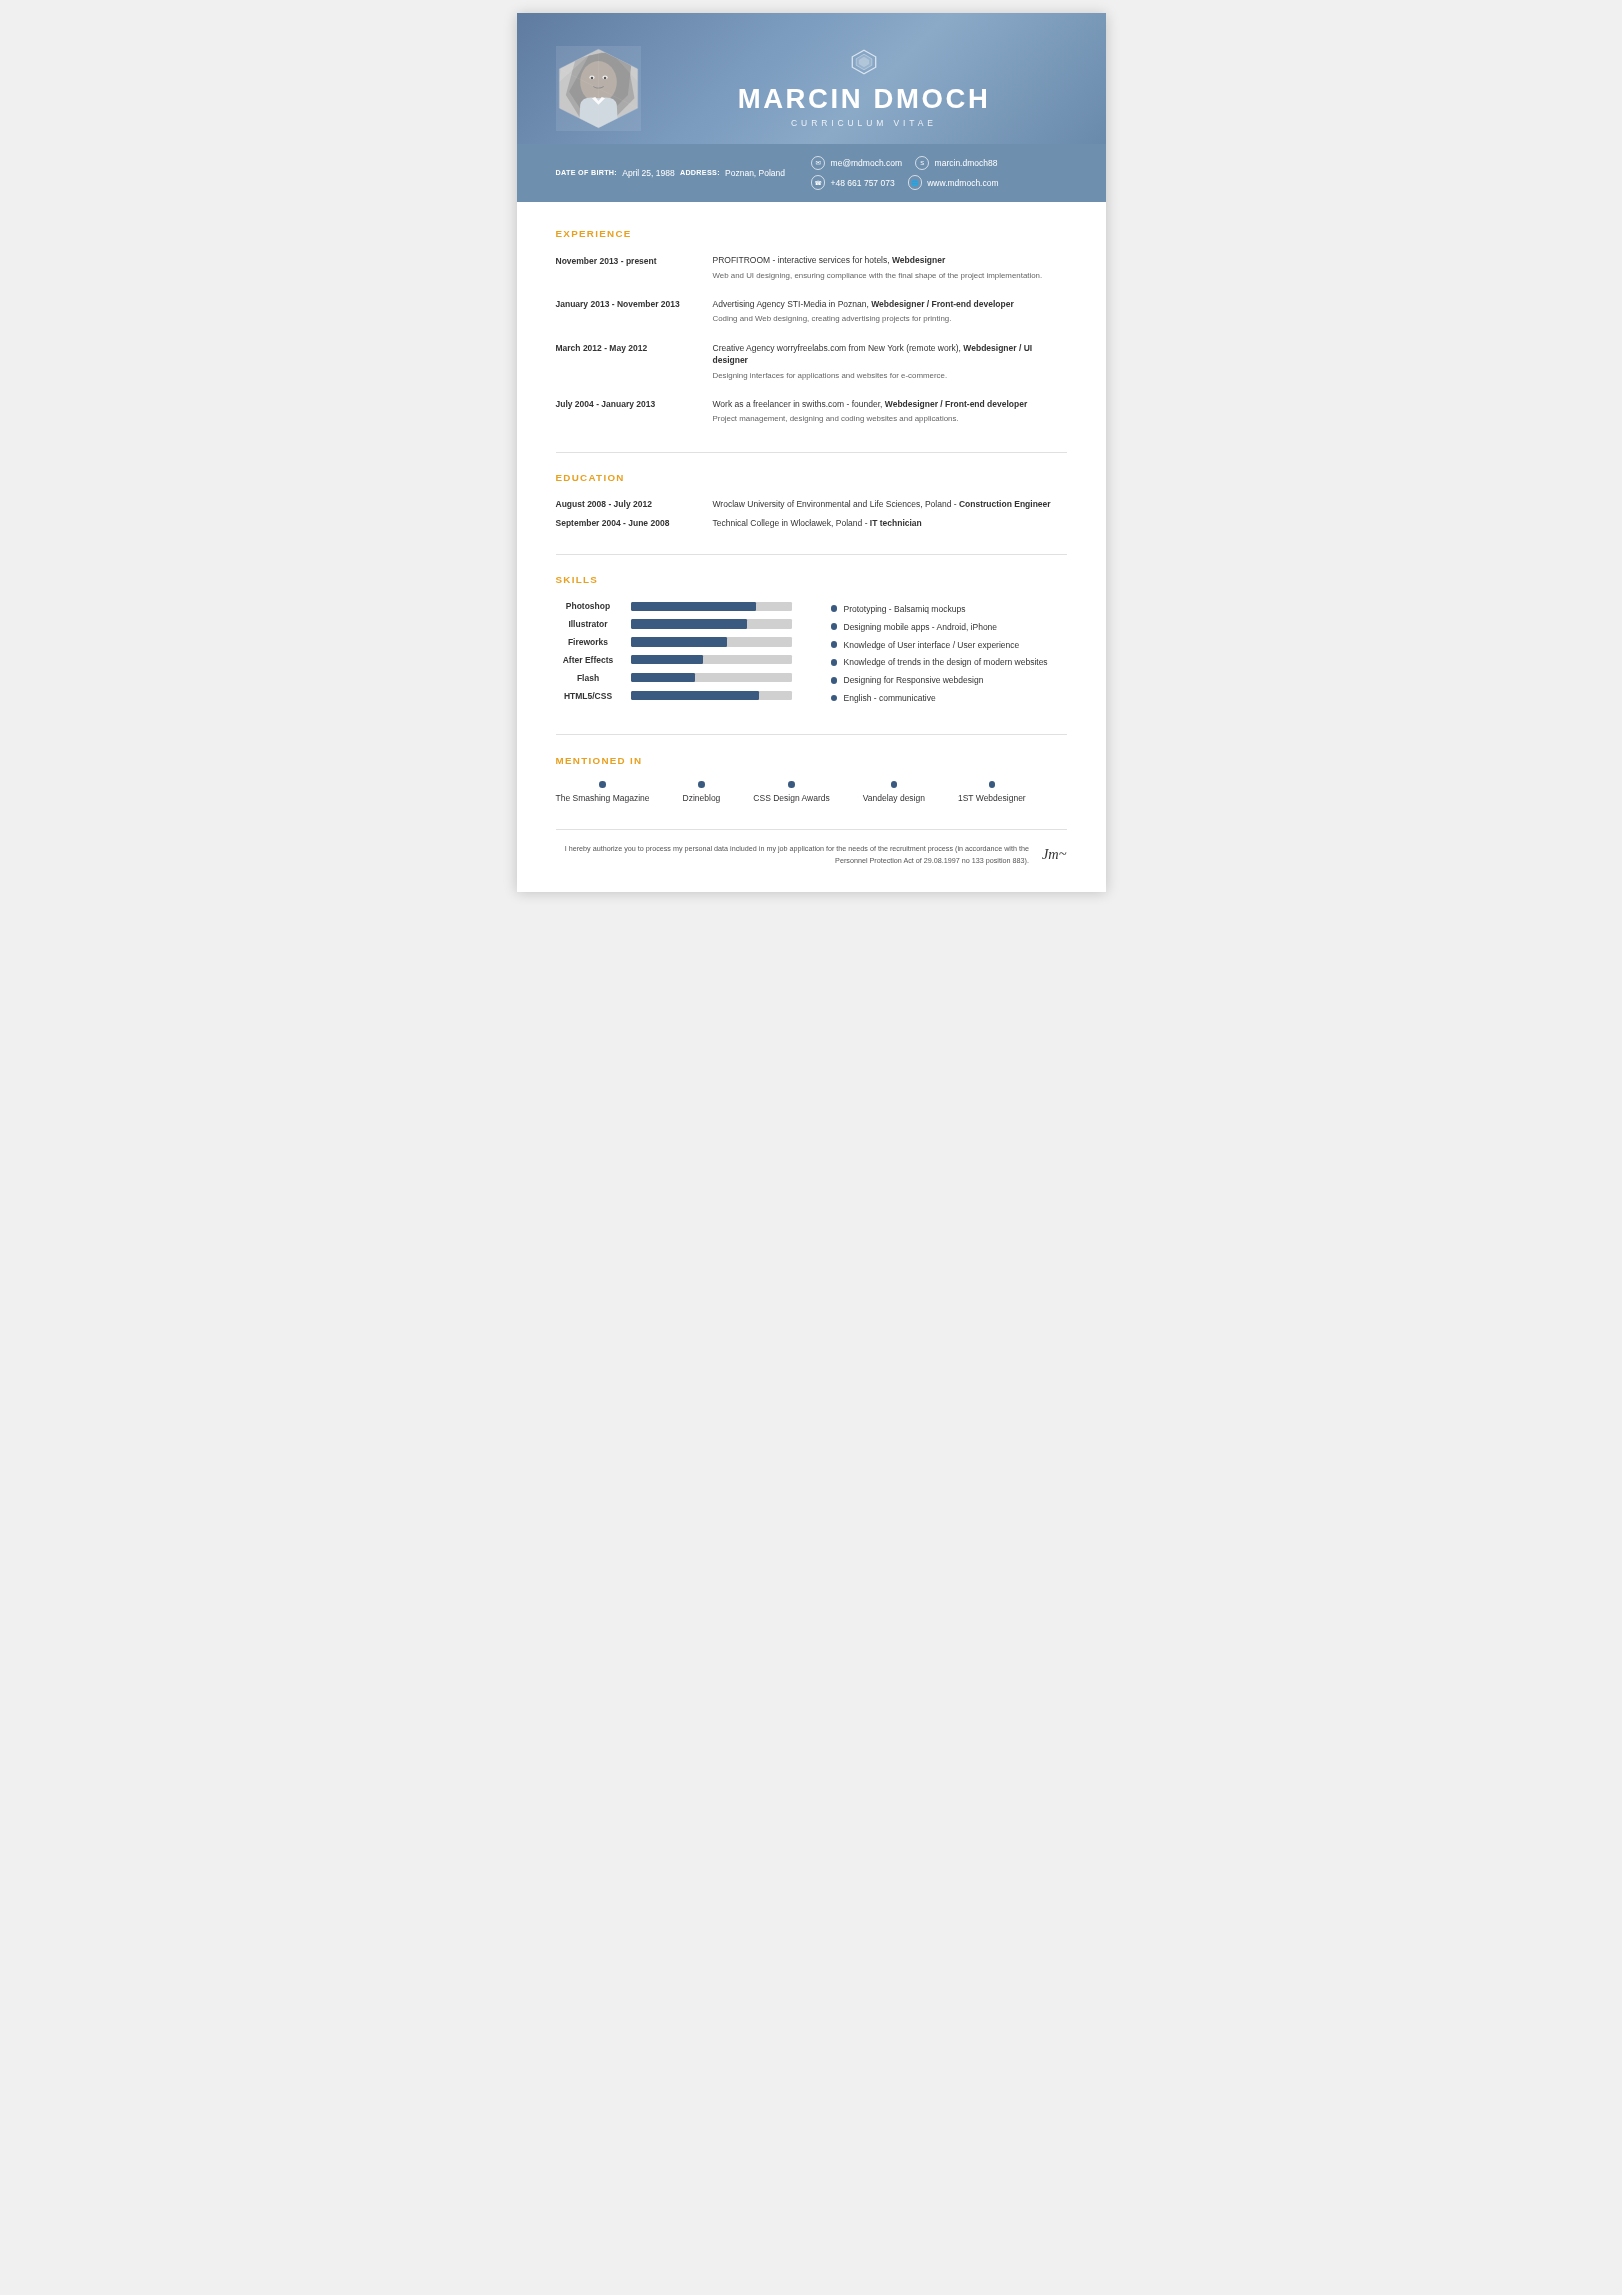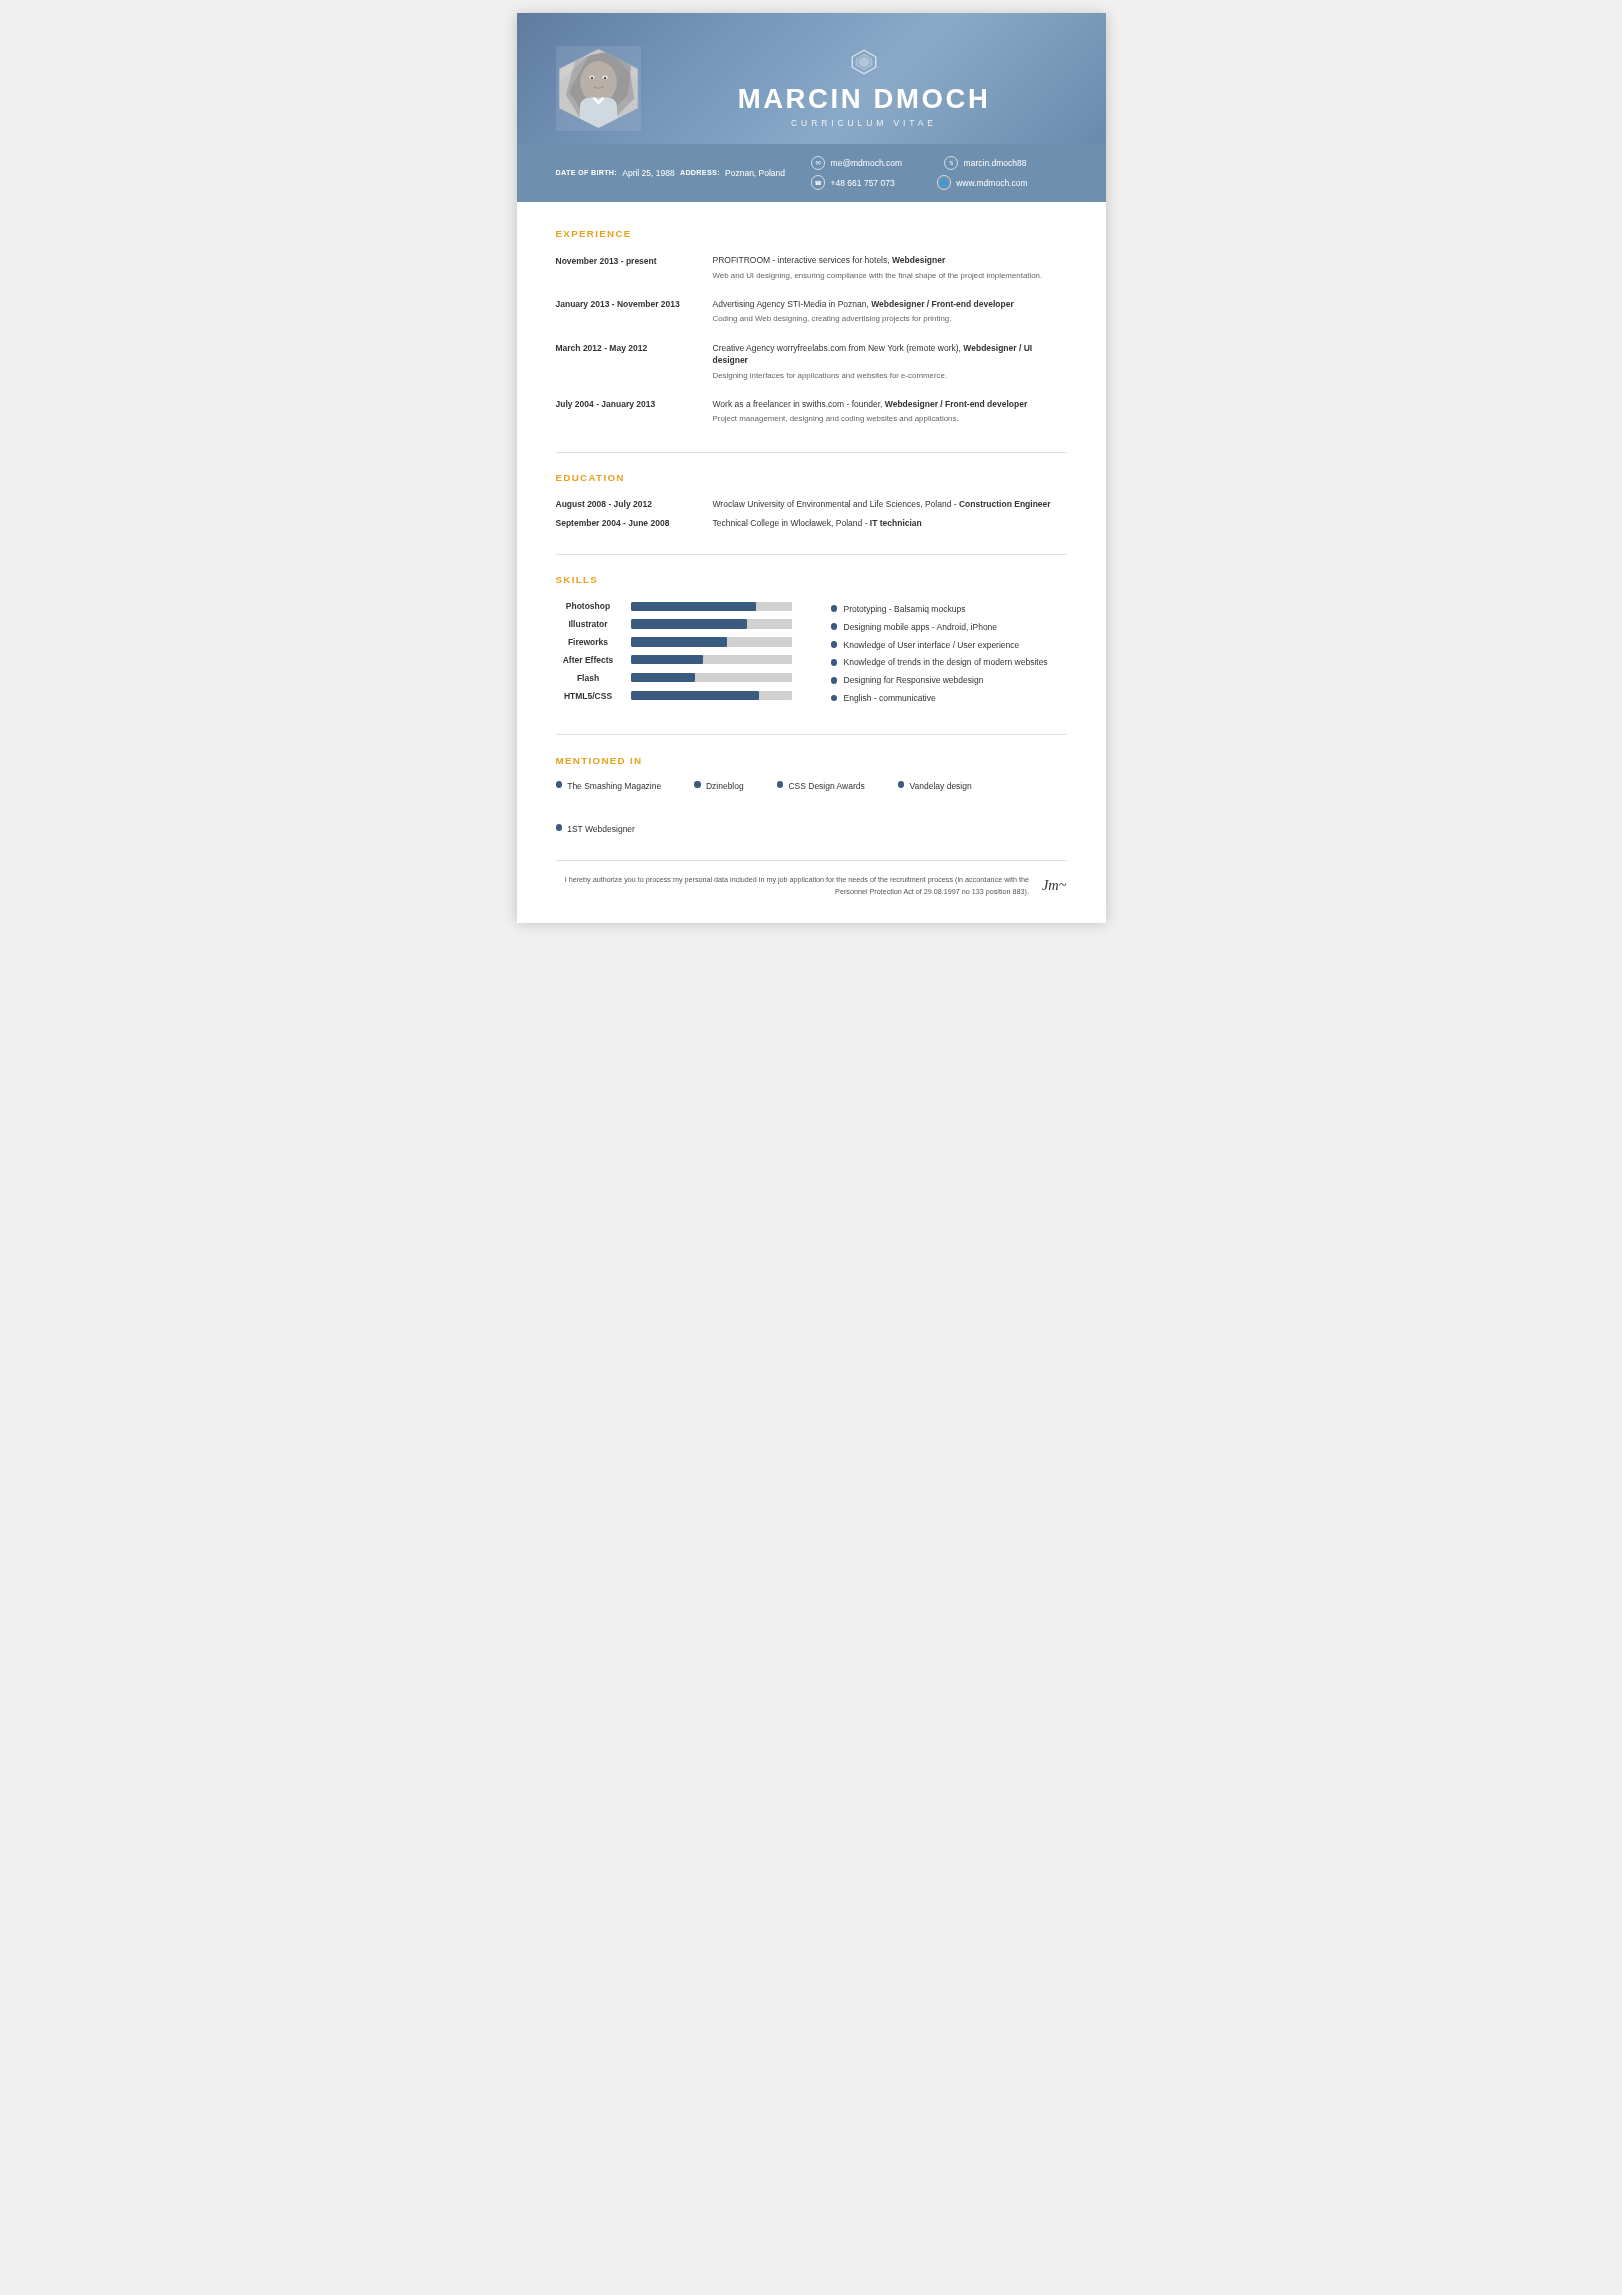--- a/index.html
+++ b/index.html
@@ -103,21 +103,21 @@
       font-weight: 700;
       text-transform: uppercase;
       font-size: 7.2px;
       letter-spacing: 0.3px;
     }
     .info-value {
       font-weight: 400;
     }
     .info-right-row {
       display: flex;
-      gap: 42px;
+      gap: 13px;
     }
     .contact-item {
       display: flex;
       align-items: center;
       gap: 5.2px;
       color: #fff;
       font-size: 8.5px;
     }
     .contact-icon {
       width: 14.4px;
@@ -252,24 +252,25 @@
       flex-shrink: 0;
     }
     
     .mentioned-list {
       display: flex;
       gap: 33px;
       flex-wrap: wrap;
     }
     .mentioned-item {
       display: flex;
-      align-items: flex-start;
+      align-items: center;
       gap: 5.2px;
       font-size: 8.5px;
       color: #333;
+      flex-direction: column;
     }
     
     .footer-text {
       font-size: 7.2px;
       color: #555;
       line-height: 1.6;
       border-top: 0.7px solid #e0e0e0;
       padding-top: 13px;
       margin-top: 13px;
       display: flex;

